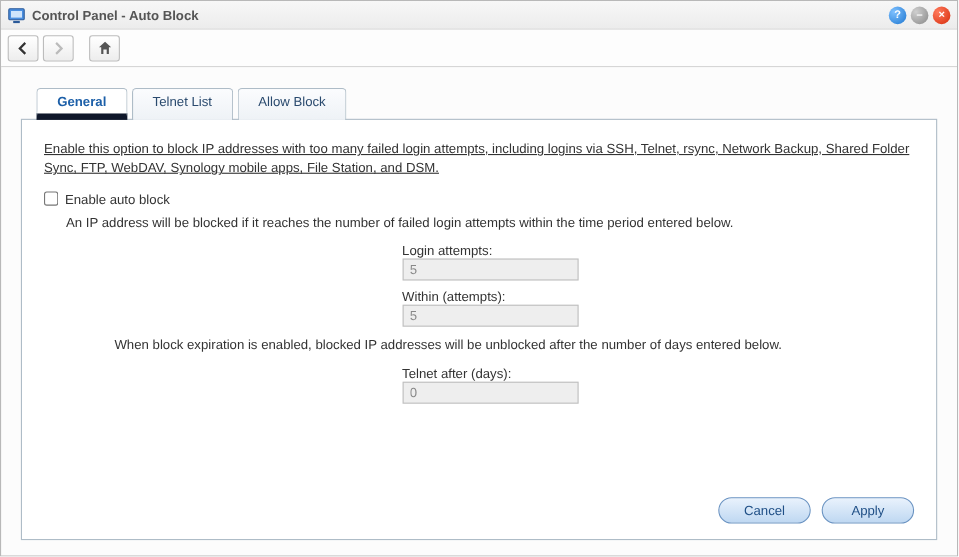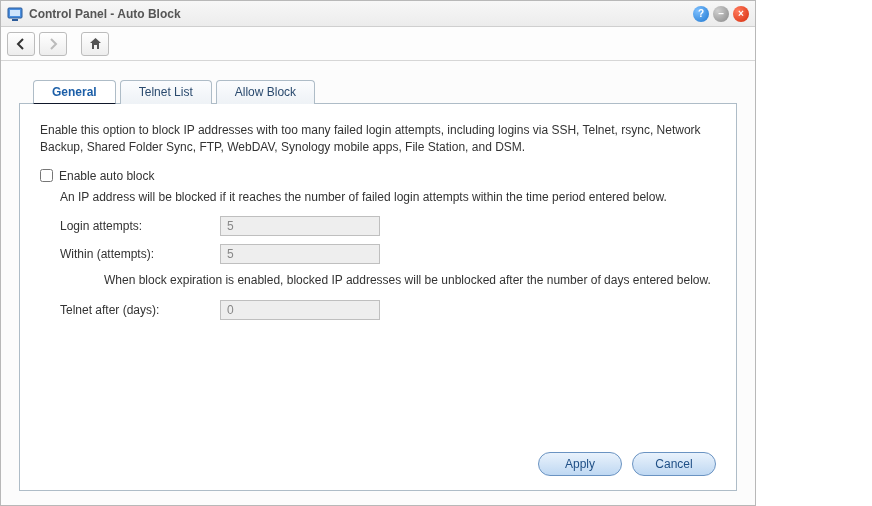--- a/index.html
+++ b/index.html
@@ -7,21 +7,21 @@
   font-family: Arial, Helvetica, sans-serif;
   font-size: 12px;
   color: #333;
   background: #fff;
   width: 872px;
   height: 506px;
   overflow: hidden;
 }
 .window {
   border: 1px solid #b8b8b8;
-  width: 756px;
+  width: 871px;
   height: 506px;
   display: flex;
   flex-direction: column;
   background: #fcfcfc;
 }
 .titlebar {
   height: 26px;
   background: linear-gradient(#f7f7f7, #ececec);
   border-bottom: 1px solid #cfcfcf;
   display: flex;
@@ -92,37 +92,38 @@
   background: linear-gradient(#fbfcfe, #eef2f6);
   color: #2a4a6e;
   font-weight: normal;
   position: relative;
   top: 1px;
 }
 .tab.active {
   background: #fff;
   color: #1c5fa8;
   font-weight: bold;
-  border-bottom: 1px solid #0f172a;
+  border-bottom: 6px solid #0f172a;
 }
 
 .panel {
   border: 1px solid #aebcc7;
   background: #fff;
   flex: 1;
   padding: 18px 20px 14px 20px;
   display: flex;
   flex-direction: column;
   position: relative;
 }
 
 .desc {
   color: #333;
   line-height: 1.45;
   margin-bottom: 12px;
+  text-decoration: underline;
 }
 
 .check-row {
   display: flex;
   gap: 6px;
   margin-bottom: 6px;
 }
 .check-row input[type=checkbox] {
   width: 13px; height: 13px;
 }
@@ -133,20 +134,21 @@
 }
 .sub-desc {
   margin-bottom: 10px;
   line-height: 1.45;
 }
 
 .field-row {
   display: flex;
   align-items: center;
   margin-bottom: 8px;
+  flex-direction: column;
 }
 .field-label {
   width: 160px;
   color: #333;
 }
 .field-input {
   width: 160px;
   height: 20px;
   border: 1px solid #bfbfbf;
   background: #eeeeee;
@@ -260,20 +262,20 @@
 
         <div class="field-row">
           <div class="field-label">Telnet after (days):</div>
           <input class="field-input" disabled="" value="0" style="">
         </div>
       </div>
 
       <div class="spacer"></div>
 
       <div class="button-row">
+        <div class="btn">Cancel</div>
         <div class="btn">Apply</div>
-        <div class="btn">Cancel</div>
       </div>
 
     </div>
   </div>
 
 </div>
 
 </body></html>

